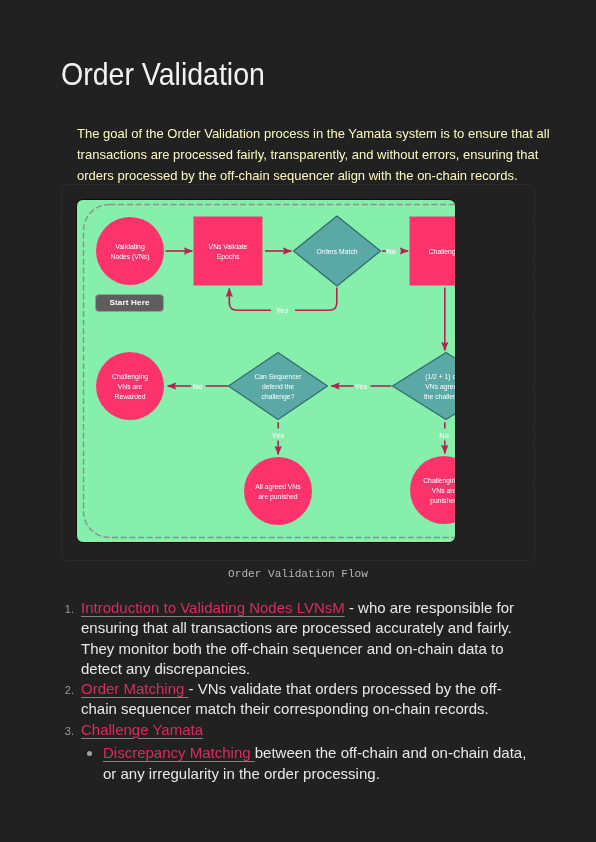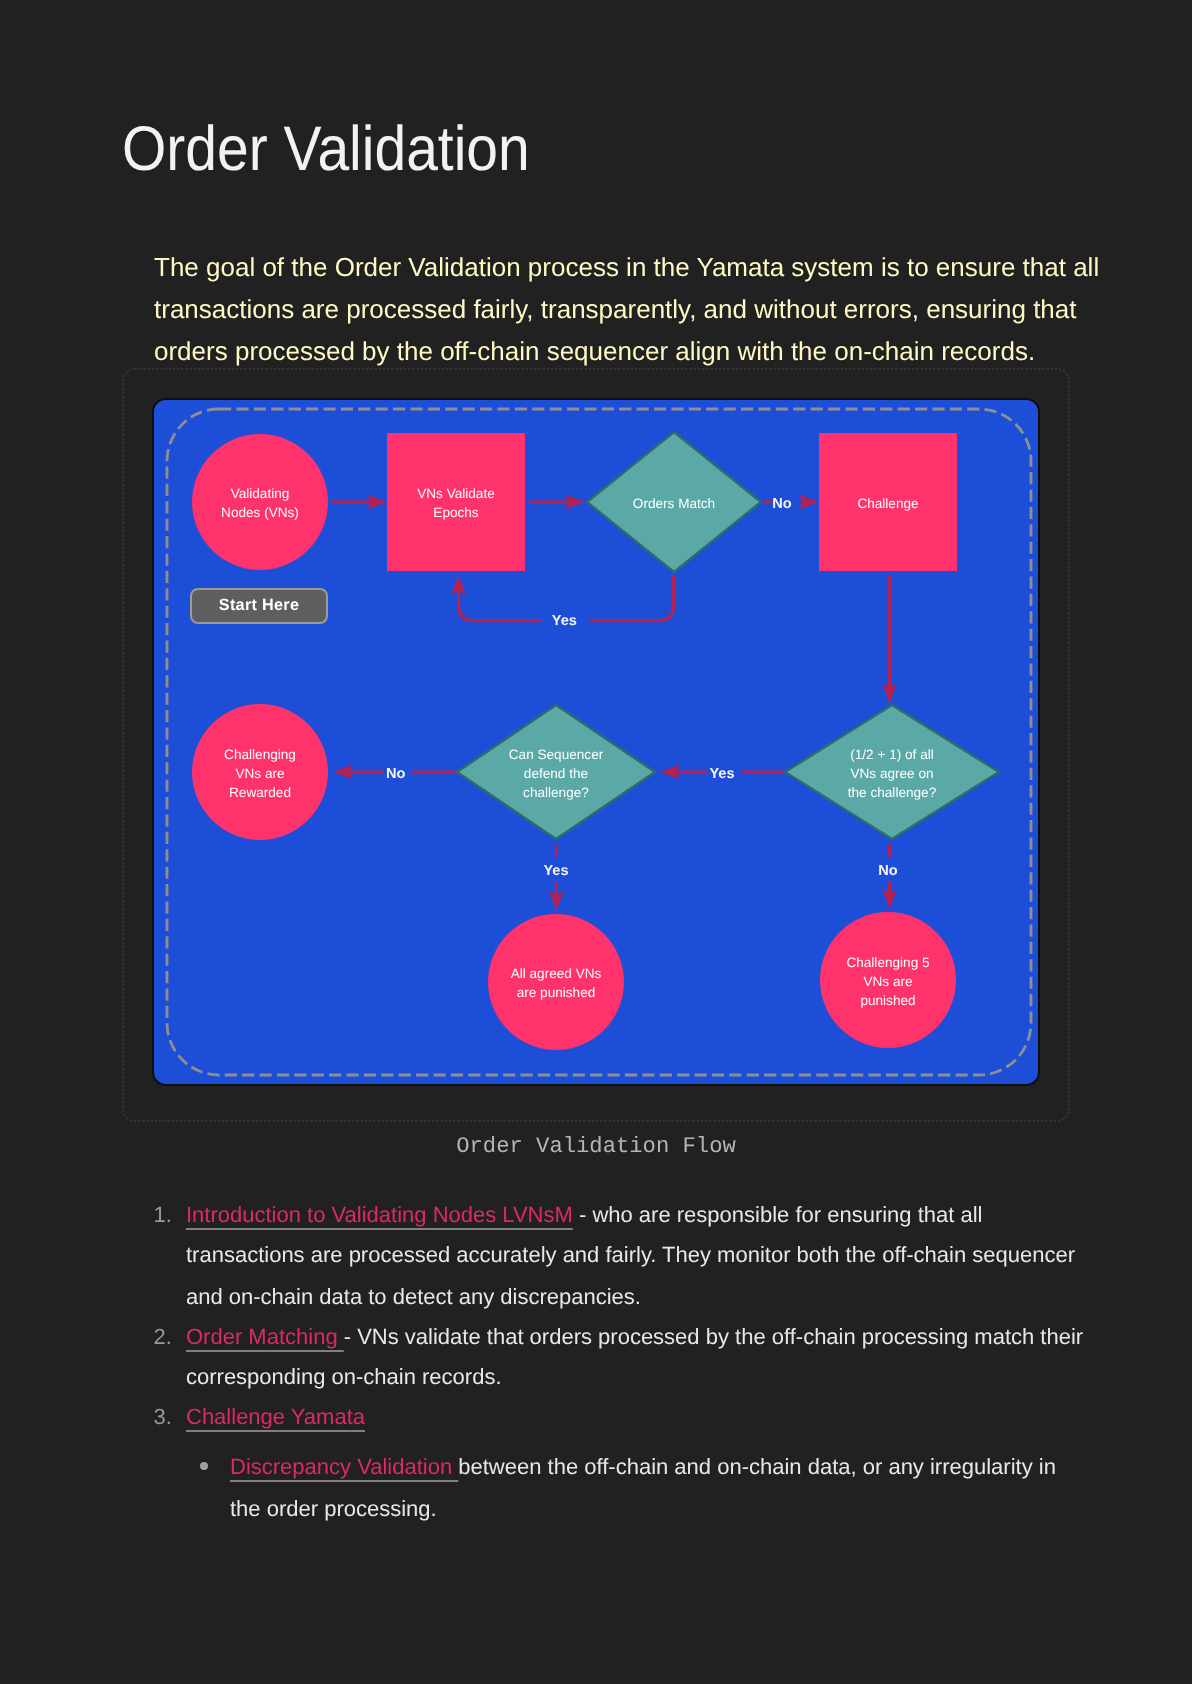--- a/index.html
+++ b/index.html
@@ -21,40 +21,40 @@
     position:absolute;left:61px;top:107px;width:476px;margin:16px;
     font-size:13px;line-height:21.1px;color:#fef9c3;
   }
   
   .figure{
     position:absolute;left:61px;top:184px;width:474px;height:377px;
     box-sizing:border-box;
   }
   svg.frame{position:absolute;left:0;top:0;display:block;pointer-events:none;}
   .canvas{
-    position:absolute;left:15px;top:15px;width:444px;height:344px;
-    background:#1d4ed8;border:1px solid #0e0e0e;border-radius:7px;box-sizing:border-box;
+    position:absolute;left:15px;top:15px;width:380px;height:344px;
+    background:#86efac;border:1px solid #0e0e0e;border-radius:7px;box-sizing:border-box;
     overflow:hidden;
   }
 
   svg.flow{position:absolute;left:0;top:0;display:block;will-change:transform;}
   .startbtn{
     position:absolute;left:18px;top:94px;width:69px;height:18px;
     box-sizing:border-box;
     background:#5e5e5e;border:1px solid #9a9a9a;border-radius:4px;
     color:#ffffff;font-size:8.1px;font-weight:700;
     display:flex;align-items:center;justify-content:center;
     letter-spacing:0.15px;line-height:1;padding-bottom:0.5px;
   }
   .cap{
     position:absolute;left:61px;top:567px;width:474px;text-align:center;
     font-size:11.1px;line-height:14px;color:#b5b5b5;font-family:Liberation Mono, monospace;
   }
   
-  .list{position:absolute;left:72px;top:597.8px;width:474px;font-size:11px;line-height:20.25px;color:#e8e8e8;will-change:transform;}
+  .list{position:absolute;left:60px;top:597.8px;width:474px;font-size:15px;line-height:20.25px;color:#e8e8e8;will-change:transform;}
   ol.lv1{margin:0;padding:0 0 0 17px;list-style:decimal;}
   ol.lv1>li{margin:0;padding-left:4px;}
   ol.lv1>li::marker{color:#9a9a9a;font-size:11px;}
   ul.lv2{margin:2px 0 0 0;padding:0 0 0 23px;list-style:disc;line-height:21.4px;}
   ul.lv2>li{padding-left:-1px;margin-left:-1px;}
   ul.lv2>li::marker{color:#a0a0a0;font-size:15px;}
   a.lnk{color:#dd2a60;text-decoration:underline;text-decoration-color:#808080;text-underline-offset:2.6px;text-decoration-thickness:1px;}
 </style>
 </head>
 <body>
@@ -137,20 +137,20 @@
         </svg>
       <div class="startbtn">Start Here</div>
     </div>
   </div>
 
   <div class="cap">Order Validation Flow</div>
 
   <div class="list">
     <ol class="lv1">
         <li><a class="lnk">Introduction to Validating Nodes LVNsM</a><span> - who are responsible for ensuring that all transactions are processed accurately and fairly. They monitor both the off-chain sequencer and on-chain data to detect any discrepancies.</span></li>
-        <li><a class="lnk">Order Matching </a><span>- VNs validate that orders processed by the off-chain processing match their corresponding on-chain records.</span></li>
+        <li><a class="lnk">Order Matching </a><span>- VNs validate that orders processed by the off-chain sequencer match their corresponding on-chain records.</span></li>
         <li><a class="lnk">Challenge Yamata</a><ul class="lv2">
-            <li><a class="lnk">Discrepancy Validation </a><span>between the off-chain and on-chain data, or any irregularity in the order processing.</span></li>
+            <li><a class="lnk">Discrepancy Matching </a><span>between the off-chain and on-chain data, or any irregularity in the order processing.</span></li>
           </ul></li>
       </ol>
   </div>
 
 </div>
 
 </body></html>

